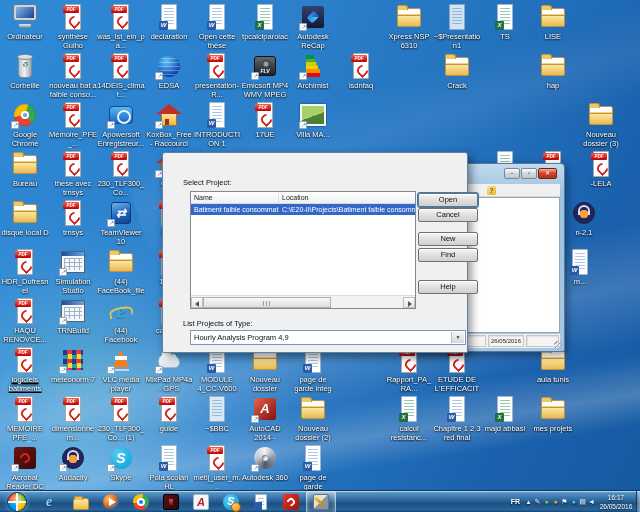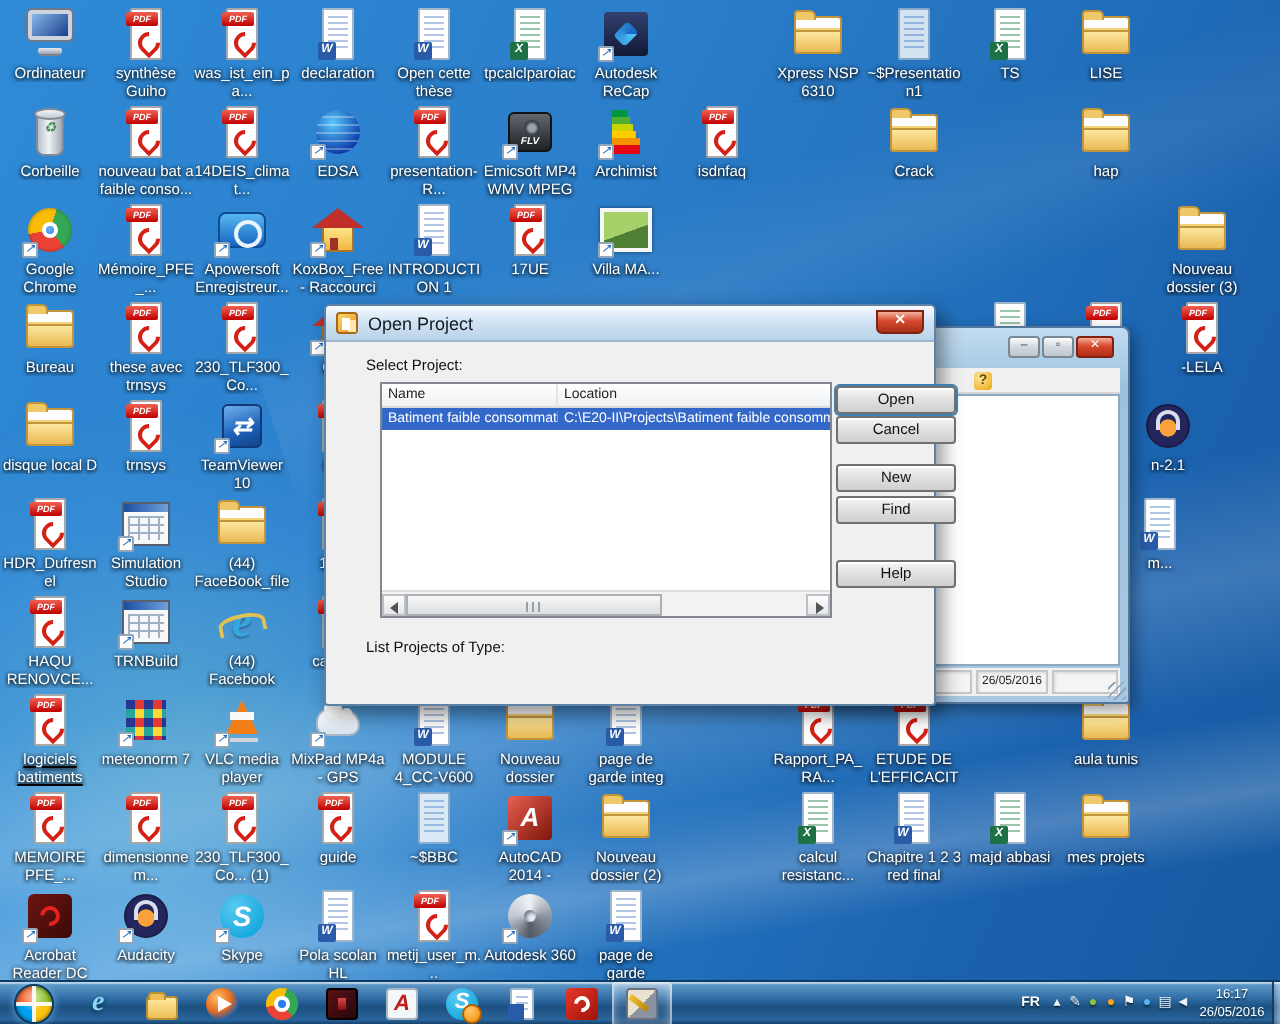--- a/index.html
+++ b/index.html
@@ -760,25 +760,20 @@
     <div class="bw-client"></div>
     <div class="bw-status">
       <span class="bs c1"></span>
       <span class="bs c2">26/05/2016</span>
       <span class="bs c3"></span>
     </div>
     <div class="bw-grip"></div>
   </div>
 
   <div class="dlg">
-    <div class="dlg-cap">
-      <span class="dlgico"></span>
-      <span class="dlg-title">Open Project</span>
-      <span class="dlg-x">✕</span>
-    </div>
     <div class="dsel">Select Project:</div>
     <div class="dlist">
       <div class="dl-head">
         <span class="c1">Name</span>
         <span class="c2">Location</span>
       </div>
       <div class="dl-row">
         <span class="c1">Batiment faible consommation</span>
         <span class="c2">C:\E20-II\Projects\Batiment faible consommatio</span>
       </div>
@@ -788,20 +783,24 @@
         <span class="trk"></span>
         <span class="ar ar2"></span>
       </div>
     </div>
     <div class="dbtn default b-open">Open</div>
     <div class="dbtn b-cancel">Cancel</div>
     <div class="dbtn b-new">New</div>
     <div class="dbtn b-find">Find</div>
     <div class="dbtn b-help">Help</div>
     <div class="dtype">List Projects of Type:</div>
+    <div class="dcombo">
+      <span>Hourly Analysis Program  4,9</span>
+      <span class="drop">▼</span>
+    </div>
   </div>
 
   <div class="taskbar">
     <div class="orb"></div>
     <div class="tbtns" id="tb-host">
         <div class="tbtn">
           <i class="ti tb-ie"></i>
         </div>
         <div class="tbtn">
           <i class="ti tb-folder"></i>

